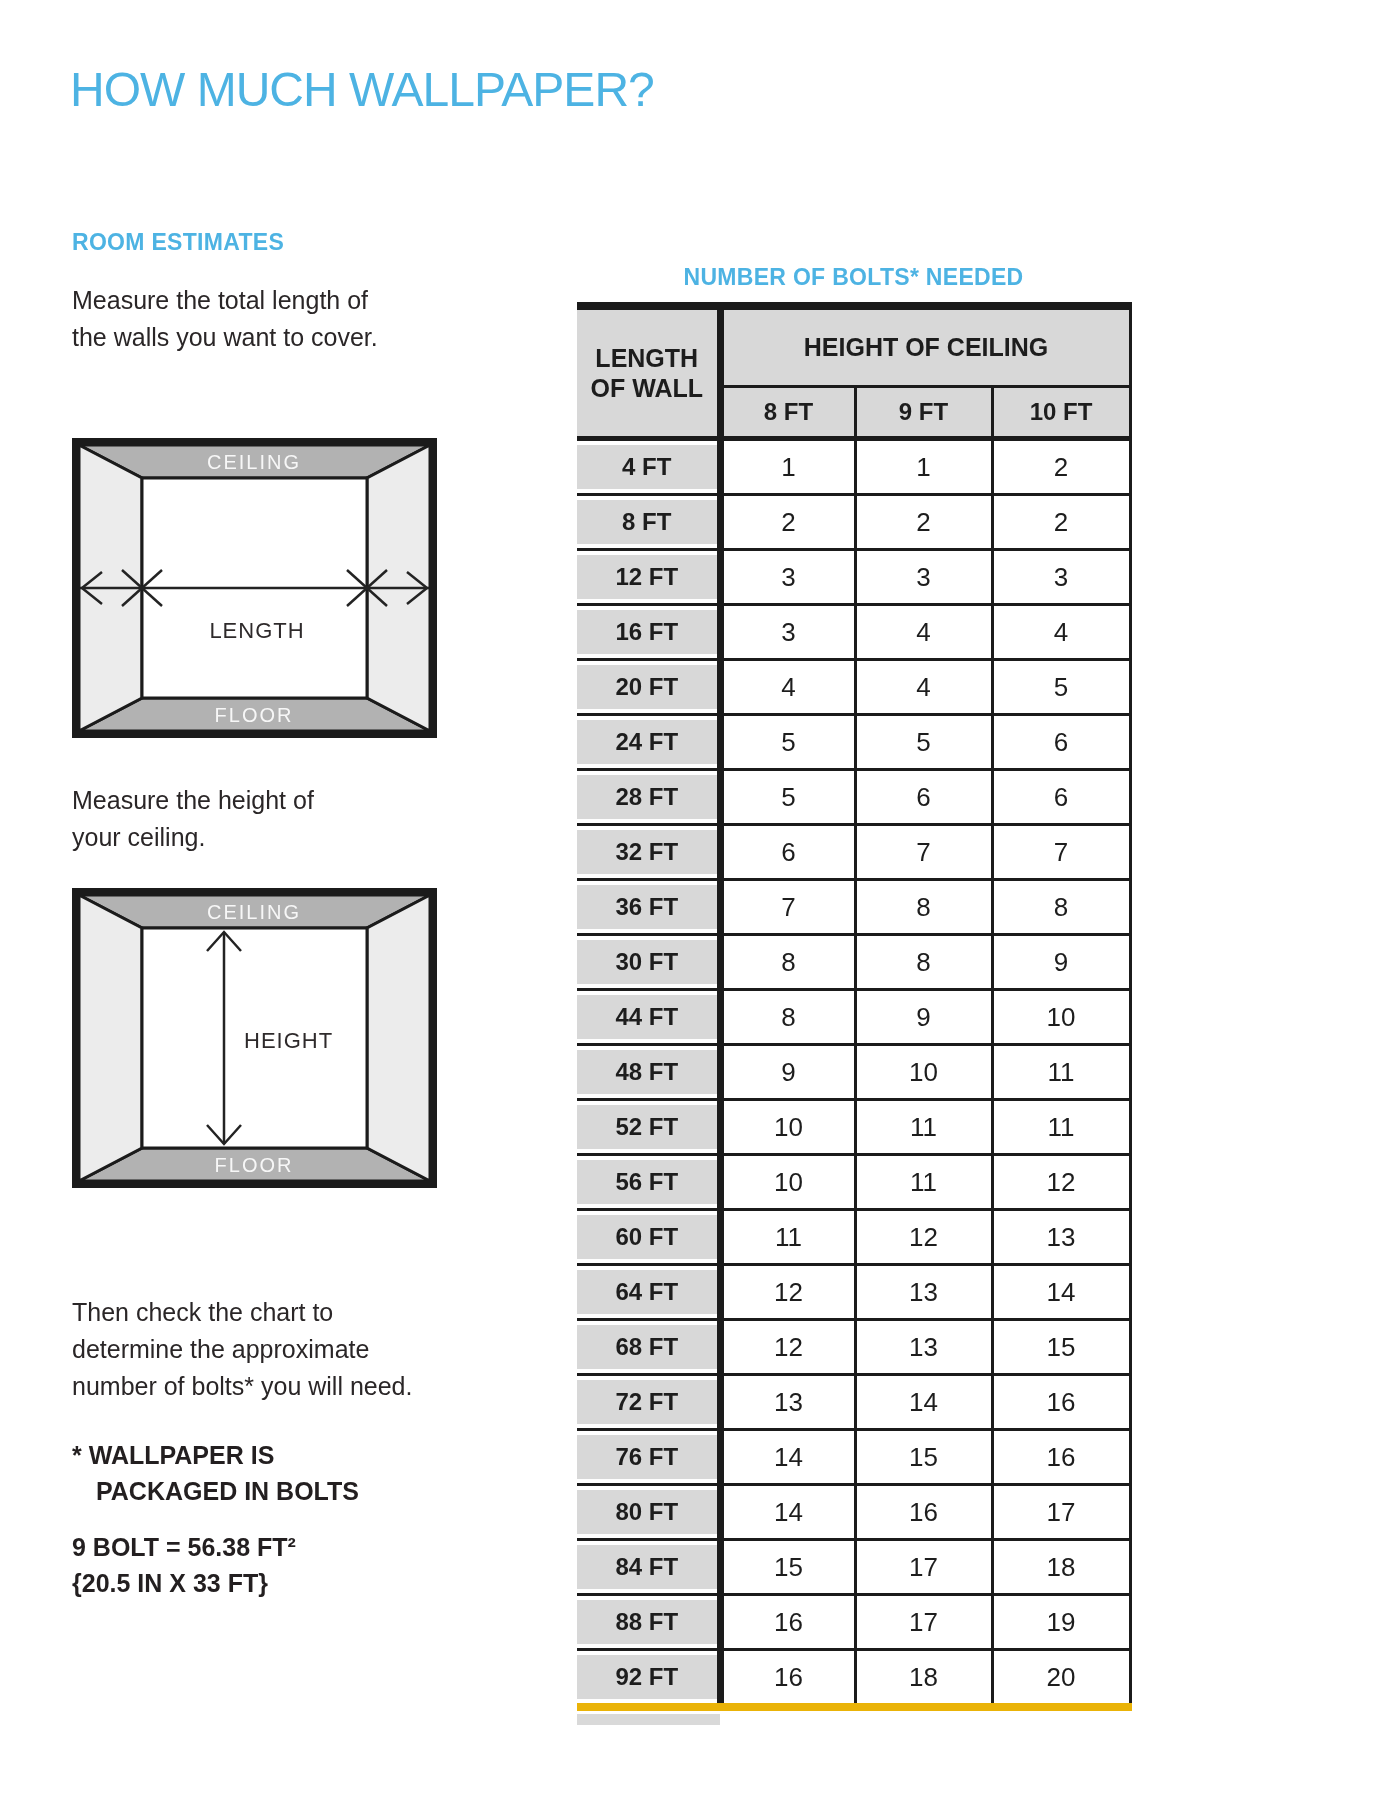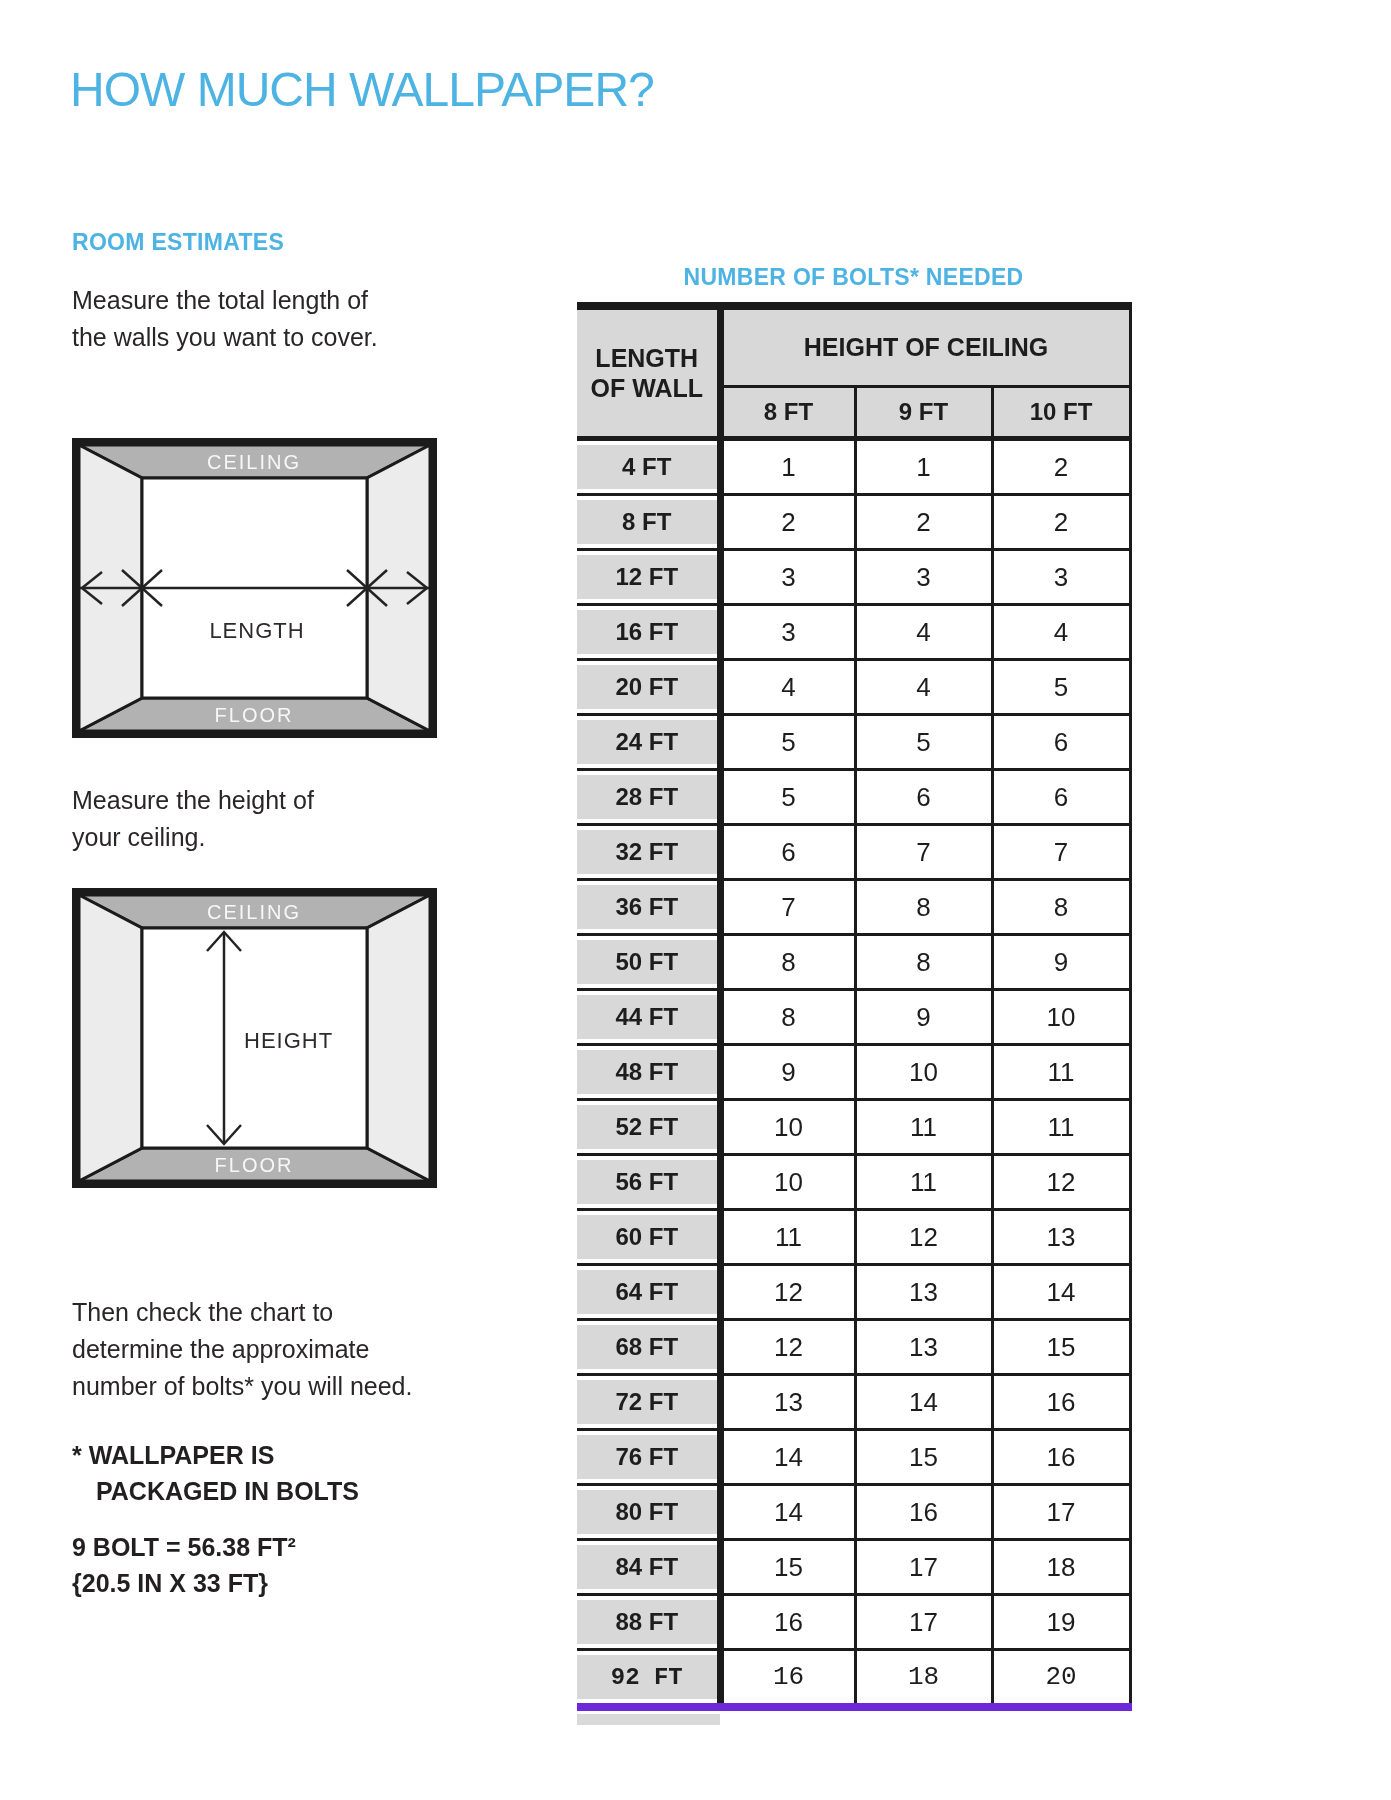--- a/index.html
+++ b/index.html
@@ -54,21 +54,21 @@
   .span-head {
     height:75px; font-size:25px; font-weight:bold;
     border-left:7px solid #1b1b1b; border-bottom:3px solid #1b1b1b;
   }
   .col-head {
     height:48px; font-size:24px; font-weight:bold;
     border-bottom:5px solid #1b1b1b; border-left:3px solid #1b1b1b;
   }
   .col-head.first { border-left:7px solid #1b1b1b; }
   #bolts-table tbody tr { border-bottom:3px solid #1b1b1b; }
-  #bolts-table tbody tr:last-child { border-bottom:8px solid #6d28d9;font-family:Liberation Mono, monospace; }
+  #bolts-table tbody tr:last-child { border-bottom:8px solid #eab308; }
   #bolts-table tbody th {
     background:#d8d8d8; font-size:24px; font-weight:bold; height:52px;
     box-shadow: inset 0 4px 0 #ffffff, inset 0 -4px 0 #ffffff;
   }
   #bolts-table tbody td {
     background:#ffffff; font-size:26px; font-weight:normal;
     border-left:3px solid #1b1b1b;
   }
   #bolts-table tbody td.v1 { border-left:7px solid #1b1b1b; }
   .gray-stub {
@@ -206,21 +206,21 @@
           <td class="v2">7</td>
           <td class="v3">7</td>
         </tr>
         <tr>
           <th>36 FT</th>
           <td class="v1">7</td>
           <td class="v2">8</td>
           <td class="v3">8</td>
         </tr>
         <tr>
-          <th>50 FT</th>
+          <th>30 FT</th>
           <td class="v1">8</td>
           <td class="v2">8</td>
           <td class="v3">9</td>
         </tr>
         <tr>
           <th>44 FT</th>
           <td class="v1">8</td>
           <td class="v2">9</td>
           <td class="v3">10</td>
         </tr>

